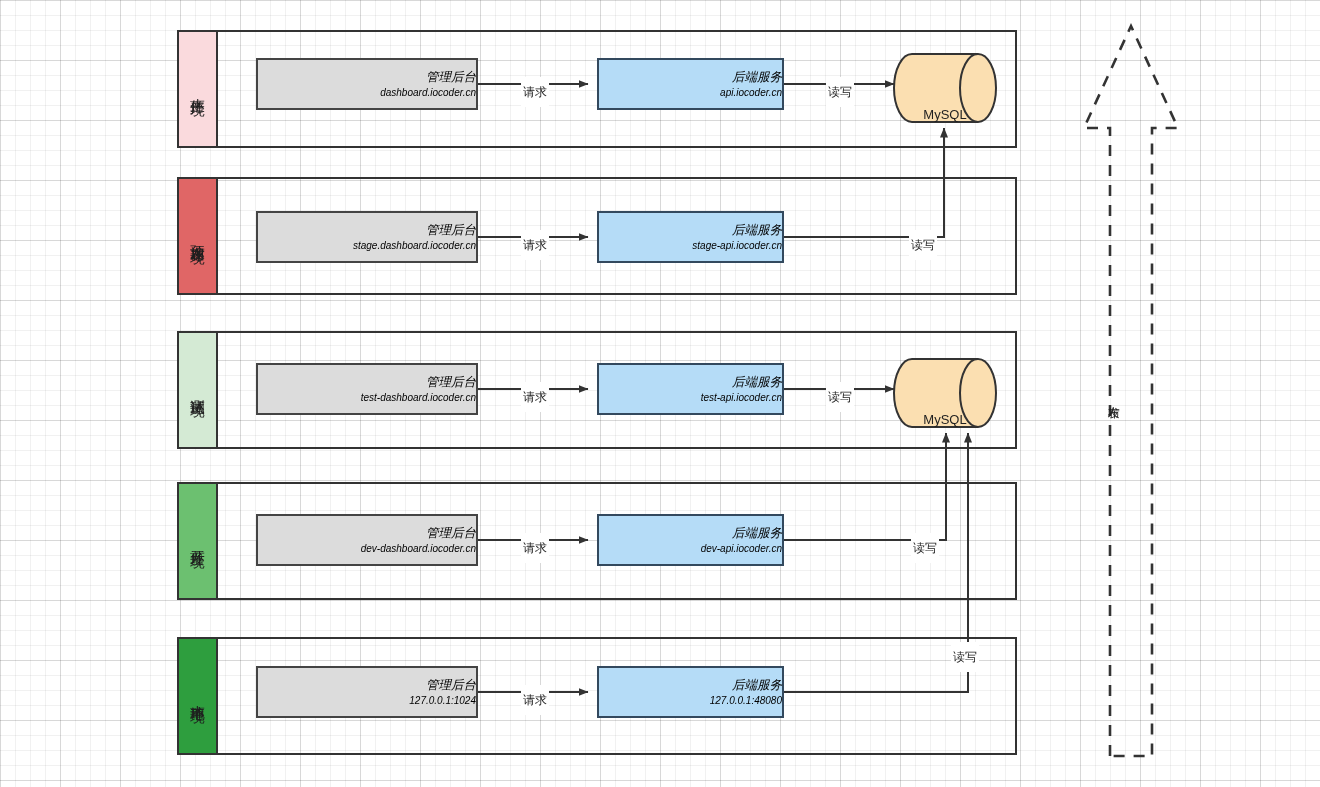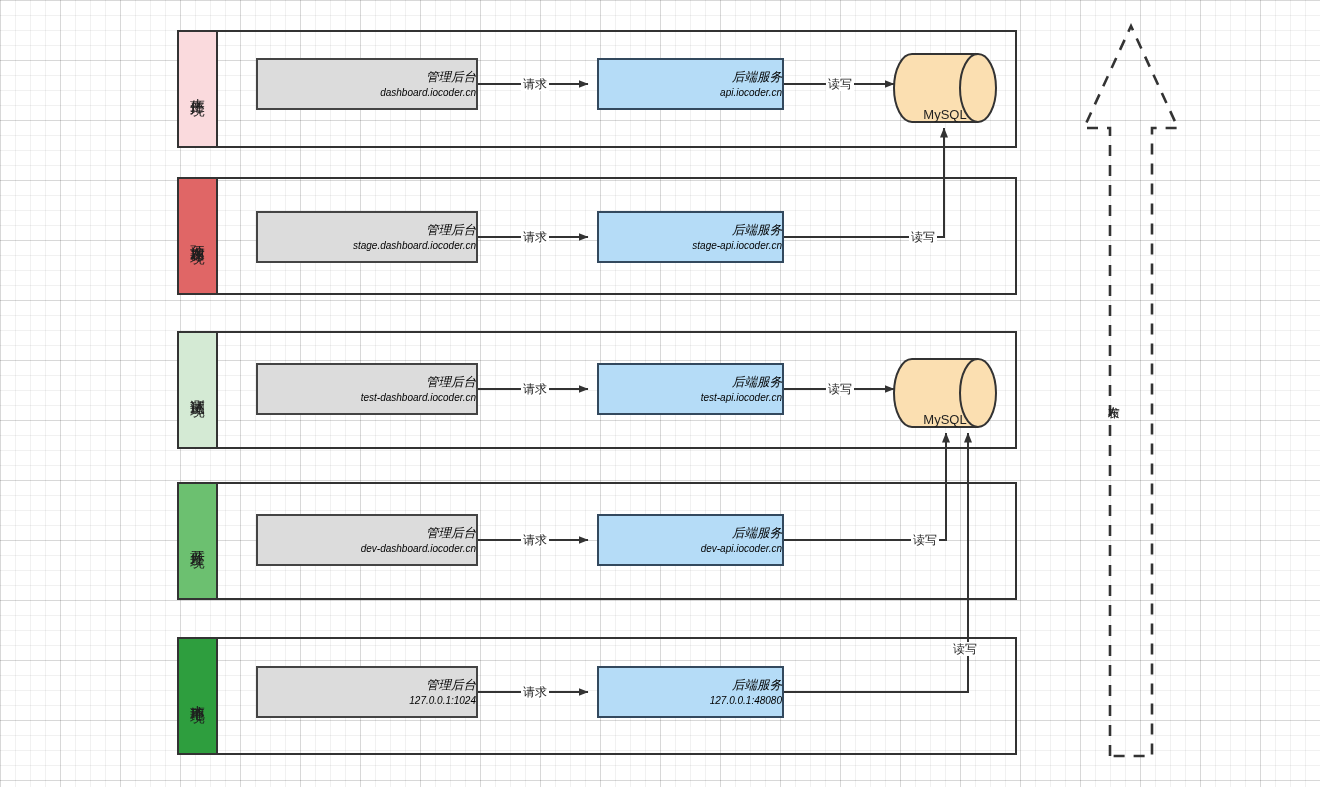--- a/index.html
+++ b/index.html
@@ -75,21 +75,21 @@
     display: flex; align-items: flex-end; justify-content: center;
     font-size: 13px; color: #1f1f1f;
     pointer-events: none;
   }
   
   .edge-label {
     position: absolute;
     font-size: 12px;
     color: #1f1f1f;
     background: #ffffff;
-    padding: 0 2px;
+    padding: 8px 2px;
     white-space: nowrap;
     line-height: 1.2;
   }
   .release-label {
     position: absolute;
     font-size: 12px;
     color: #1f1f1f;
     background: #ffffff;
     writing-mode: vertical-rl;
     text-orientation: upright;

